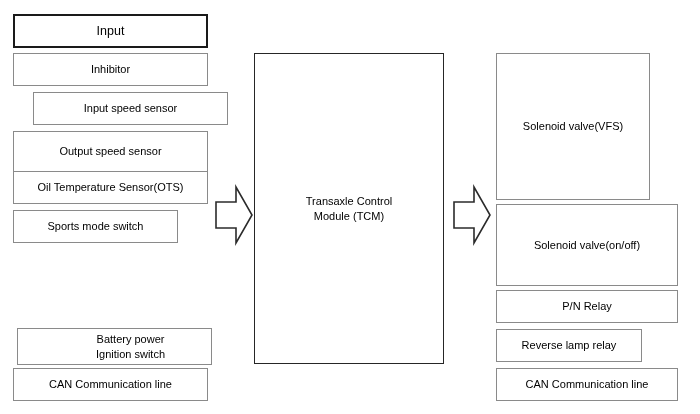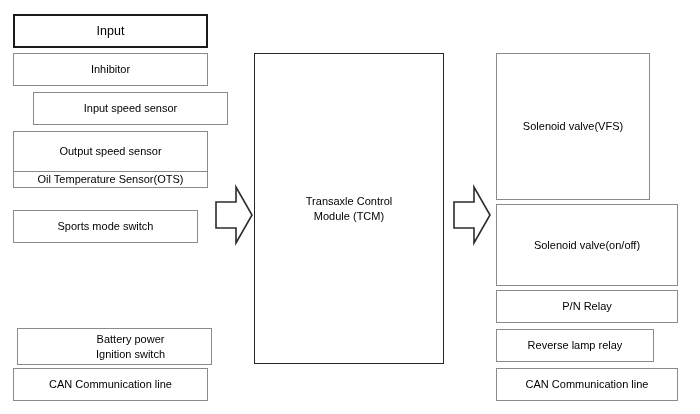--- a/index.html
+++ b/index.html
@@ -83,25 +83,25 @@
     </div>
 
     <div class="box" style="left:0; top:92px; width:195px; height:33px;margin-left:20px;">
       <span class="lbl">Input speed sensor</span>
     </div>
 
     <div class="box" style="left:0; top:131px; width:195px; height:41px;">
       <span class="lbl">Output speed sensor</span>
     </div>
 
-    <div class="box" style="left:0; top:171px; width:195px; height:17px;">
+    <div class="box" style="left:0; top:171px; width:195px; height:33px;">
       <span class="lbl">Oil Temperature Sensor(OTS)</span>
     </div>
 
-    <div class="box" style="left:0; top:210px; width:185px; height:33px;">
+    <div class="box" style="left:0; top:210px; width:165px; height:33px;">
       <span class="lbl">Sports mode switch</span>
     </div>
 
 
 
     <div class="box" style="left:4px; top:328px; width:195px; height:37px;padding-left:32px;">
       <span class="lbl">Battery power
 Ignition switch</span>
     </div>
 
@@ -139,21 +139,21 @@
     </div>
 
     <div class="box" style="left:0; top:204px; width:182px; height:82px;">
       <span class="lbl">Solenoid valve(on/off)</span>
     </div>
 
     <div class="box" style="left:0; top:290px; width:182px; height:33px;">
       <span class="lbl">P/N Relay</span>
     </div>
 
-    <div class="box" style="left:0; top:329px; width:158px; height:33px;">
+    <div class="box" style="left:0; top:329px; width:146px; height:33px;">
       <span class="lbl">Reverse lamp relay</span>
     </div>
 
     <div class="box" style="left:0; top:368px; width:182px; height:33px;">
       <span class="lbl">CAN Communication line</span>
     </div>
   </div>
 
 </div>
 

